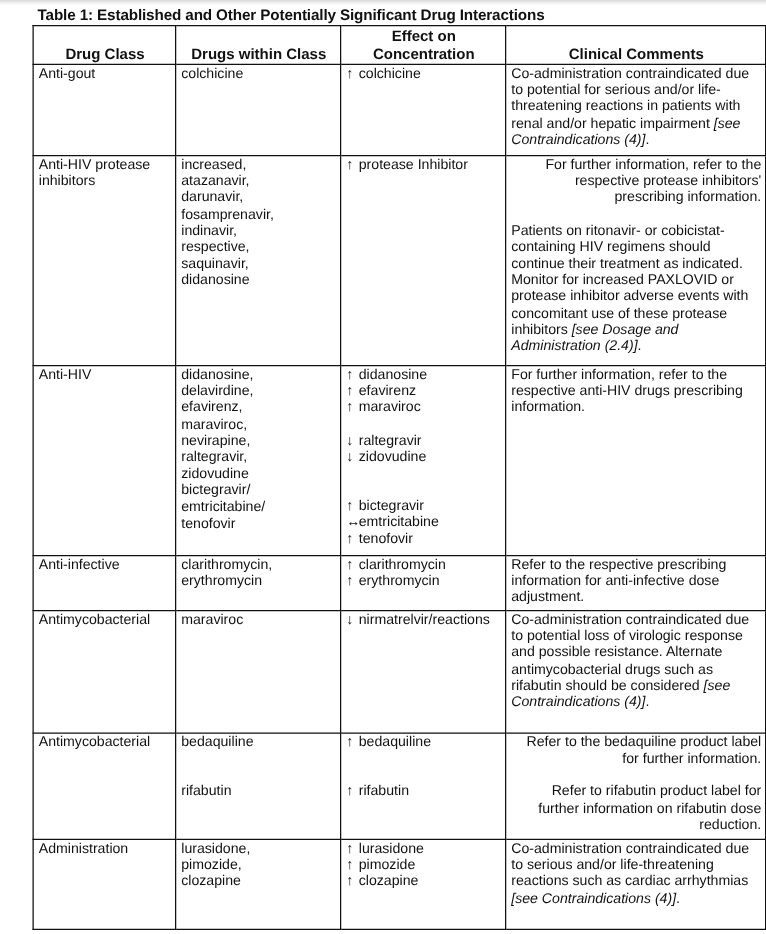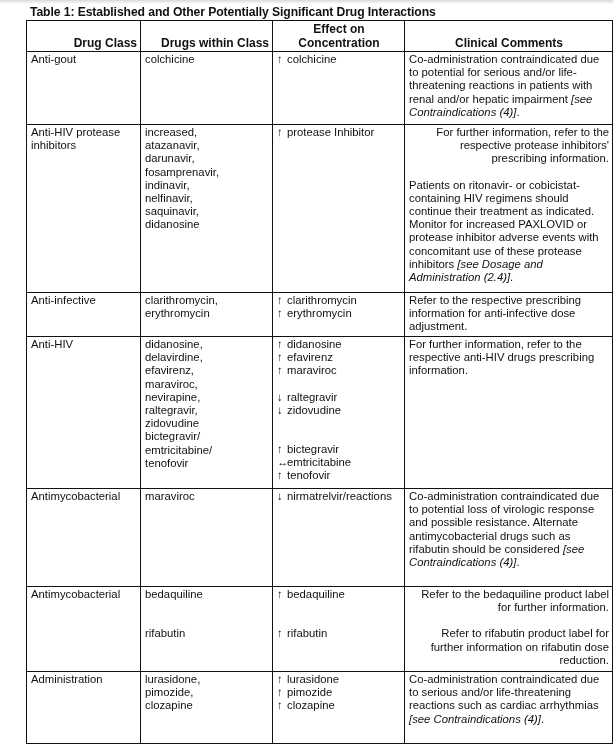--- a/index.html
+++ b/index.html
@@ -25,21 +25,21 @@
     table.dt col.c2 { width: 132px; }
     table.dt col.c3 { width: 132px; }
     table.dt col.c4 { width: 208px; }
     table.dt th, table.dt td {
       border: 1px solid #111; vertical-align: top; padding: 1px 3px 1px 4px;
     }
     table.dt th {
       font-weight: bold; font-size: 12px; line-height: 14px;
       vertical-align: bottom; padding-bottom: 1px;
     }
-    table.dt th.left { text-align: right; }
+    table.dt th.left { text-align: center; }
     table.dt th.center { text-align: center; }
     .line { display: block; white-space: nowrap; }
     .wrap { display: block; text-align: right; }
     .gap { display: block; height: 13px; }
     .arrow { display: inline-block; width: 10px; }
     em { font-style: italic; }
   </style>
 </head>
 <body>
 
@@ -81,46 +81,31 @@
     </tr>
 
     <tr style="height:168px;">
       <td>Anti-HIV protease inhibitors</td>
       <td>
         <span class="line">increased,</span>
         <span class="line">atazanavir,</span>
         <span class="line">darunavir,</span>
         <span class="line">fosamprenavir,</span>
         <span class="line">indinavir,</span>
-        <span class="line">nelfinavir,</span>
+        <span class="line">respective,</span>
         <span class="line">saquinavir,</span>
         <span class="line">didanosine</span>
       </td>
       <td>
         <span class="line"><span class="arrow">↑</span><span>protease Inhibitor</span></span>
       </td>
       <td>
         <span class="wrap">For further information, refer to the respective protease inhibitors' prescribing information.</span>
         <span class="gap"></span>
         <span>Patients on ritonavir- or cobicistat-containing HIV regimens should continue their treatment as indicated. Monitor for increased PAXLOVID or protease inhibitor adverse events with concomitant use of these protease inhibitors </span><em>[see Dosage and Administration (2.4)]</em><span>.</span>
-      </td>
-    </tr>
-
-    <tr style="height:44px;">
-      <td>Anti-infective</td>
-      <td>
-        <span class="line">clarithromycin,</span>
-        <span class="line">erythromycin</span>
-      </td>
-      <td>
-        <span class="line"><span class="arrow">↑</span><span>clarithromycin</span></span>
-        <span class="line"><span class="arrow">↑</span><span>erythromycin</span></span>
-      </td>
-      <td>
-        <span>Refer to the respective prescribing information for anti-infective dose adjustment.</span>
       </td>
     </tr>
 
     <tr style="height:152px;">
       <td>Anti-HIV</td>
       <td>
         <span class="line">didanosine,</span>
         <span class="line">delavirdine,</span>
         <span class="line">efavirenz,</span>
         <span class="line">maraviroc,</span>
@@ -142,20 +127,35 @@
         <span class="gap"></span>
         <span class="line"><span class="arrow">↑</span><span>bictegravir</span></span>
         <span class="line"><span class="arrow">↔</span><span>emtricitabine</span></span>
         <span class="line"><span class="arrow">↑</span><span>tenofovir</span></span>
       </td>
       <td>
         <span>For further information, refer to the respective anti-HIV drugs prescribing information.</span>
       </td>
     </tr>
 
+    <tr style="height:44px;">
+      <td>Anti-infective</td>
+      <td>
+        <span class="line">clarithromycin,</span>
+        <span class="line">erythromycin</span>
+      </td>
+      <td>
+        <span class="line"><span class="arrow">↑</span><span>clarithromycin</span></span>
+        <span class="line"><span class="arrow">↑</span><span>erythromycin</span></span>
+      </td>
+      <td>
+        <span>Refer to the respective prescribing information for anti-infective dose adjustment.</span>
+      </td>
+    </tr>
+
     <tr style="height:98px;">
       <td>Antimycobacterial</td>
       <td>
         <span class="line">maraviroc</span>
       </td>
       <td>
         <span class="line"><span class="arrow">↓</span><span>nirmatrelvir/reactions</span></span>
       </td>
       <td>
         <span>Co-administration contraindicated due to potential loss of virologic response and possible resistance. Alternate antimycobacterial drugs such as rifabutin should be considered </span><em>[see Contraindications (4)]</em><span>.</span>

